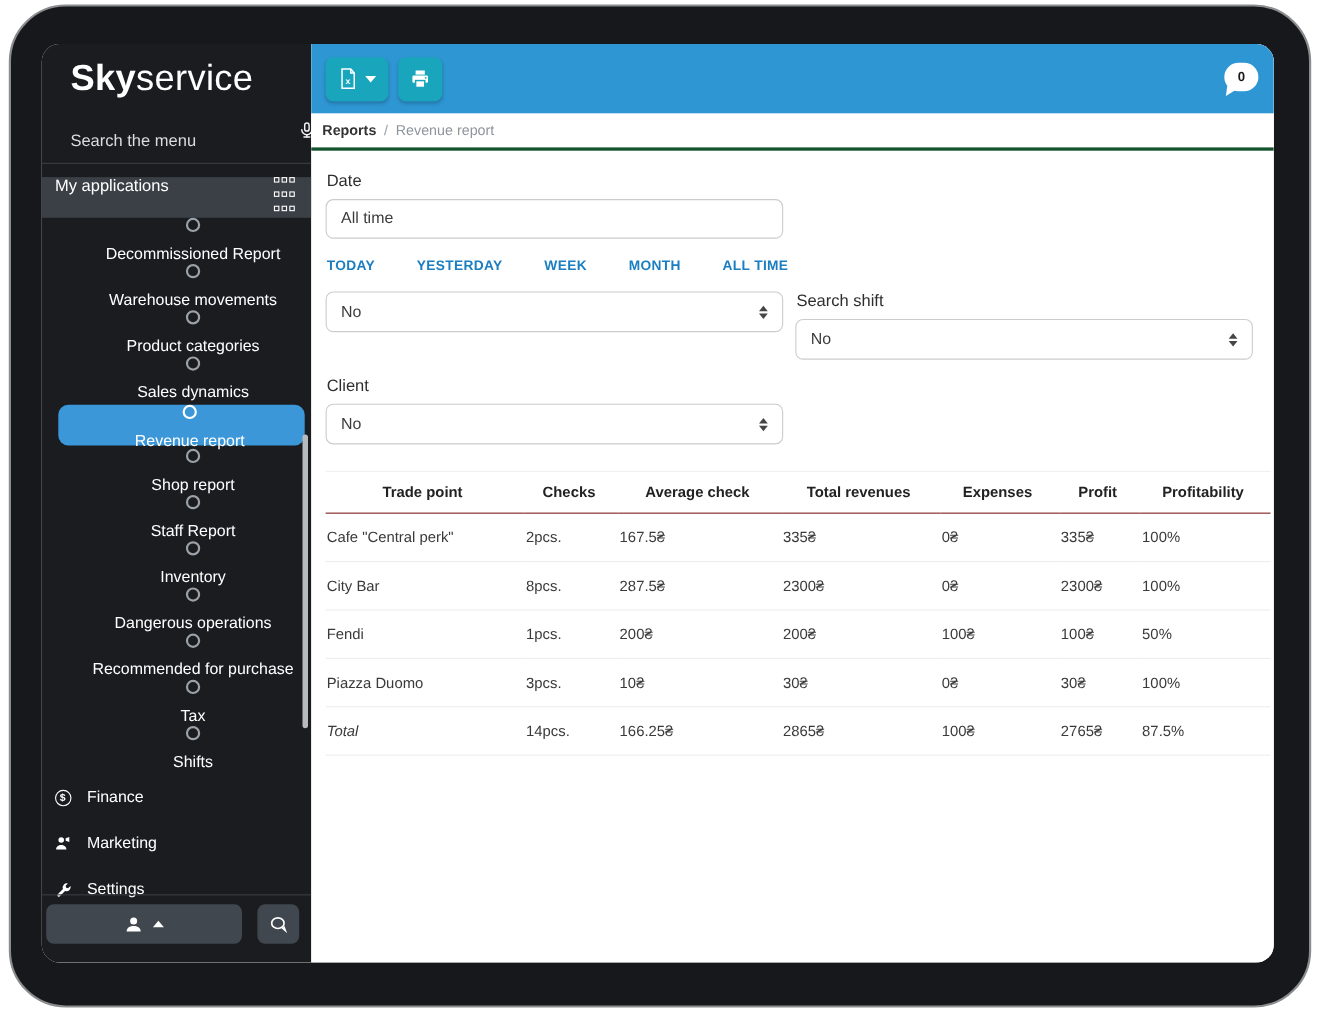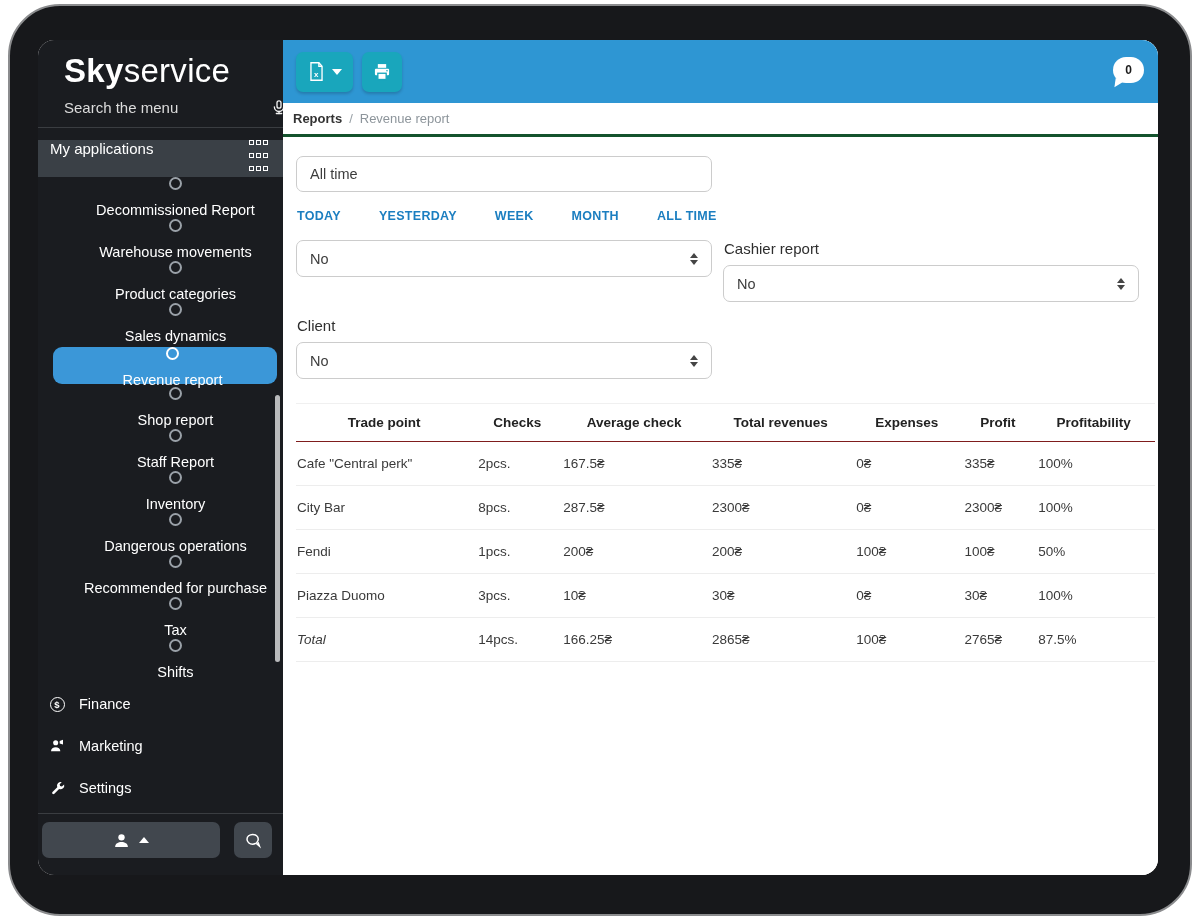--- a/index.html
+++ b/index.html
@@ -11,21 +11,21 @@
     background:#17181b; border:2px solid #8b8c8e; border-radius:52px; }
   .screen { position:absolute; left:28px; top:34px; width:1120px; height:835px;
     border-radius:16px; overflow:hidden; display:flex; background:#fff; }
 
   
   .sidebar { width:245px; flex:none; background:#1a1c20; color:#fff; position:relative; }
   .logo { padding:12px 0 0 26px; font-size:33px; color:#fff; letter-spacing:.3px; white-space:nowrap; }
   .logo-bold { font-weight:700; }
   .logo-light { font-weight:300; }
   .search-row { display:flex; align-items:center; padding:9px 16px 11px 26px; }
-  .menu-search { flex:1; background:transparent; border:none; outline:none; color:#e9e9e9; font-size:15px; }
+  .menu-search { flex:1; background:transparent; border:none; outline:none; color:#e9e9e9; font-size:15px;margin-top:21px; }
   .menu-search::placeholder { color:#dcdcdc; opacity:1; }
   .mic { color:#f2f2f2; flex:none; margin-left:8px; }
   .sidebar-divider { border-top:1px solid #3a3d41; }
   .apps-header { height:37px; margin-top:12px; background:#3a4046; display:flex; 
     justify-content:space-between; padding:0 15px 0 12px; font-size:15px; cursor:pointer; }
   .grid-icon { display:grid; grid-template-columns:repeat(3,5px); grid-gap:2px; }
   .grid-icon i { width:5px; height:5px; border:1px solid #fff; display:block; }
   .menu-item { height:42px; display:flex; align-items:center; gap:12px; padding-left:30px;
     font-size:14.5px; color:#fff; cursor:pointer;flex-direction:column; }
   .radio-icon { width:13px; height:13px; border:2px solid #9aa1a8; border-radius:50%; flex:none; }
@@ -256,20 +256,21 @@
           </div>
         </div>
 
         <div class="breadcrumb">
           <span class="bc-parent">Reports</span>
           <span class="bc-sep">/</span>
           <span class="bc-current">Revenue report</span>
         </div>
 
         <div class="content">
+          <div class="field-label">Date</div>
           <input class="text-input" readonly="" value="All time" style="">
 
           <div class="quick-links">
 
               <a class="quick-link">TODAY</a>
 
               <a class="quick-link">YESTERDAY</a>
 
               <a class="quick-link">WEEK</a>
 
@@ -282,21 +283,21 @@
             <div class="fgroup">
               <div class="select">
                 <span>No</span>
                 <span class="updown">
                     <i class="up"></i>
                     <i class="down"></i>
                   </span>
               </div>
             </div>
             <div class="fgroup">
-              <div class="field-label">Cashier report</div>
+              <div class="field-label">Search shift</div>
               <div class="select">
                 <span>No</span>
                 <span class="updown">
                     <i class="up"></i>
                     <i class="down"></i>
                   </span>
               </div>
             </div>
             <div class="fgroup">
               <div class="field-label">Client</div>

